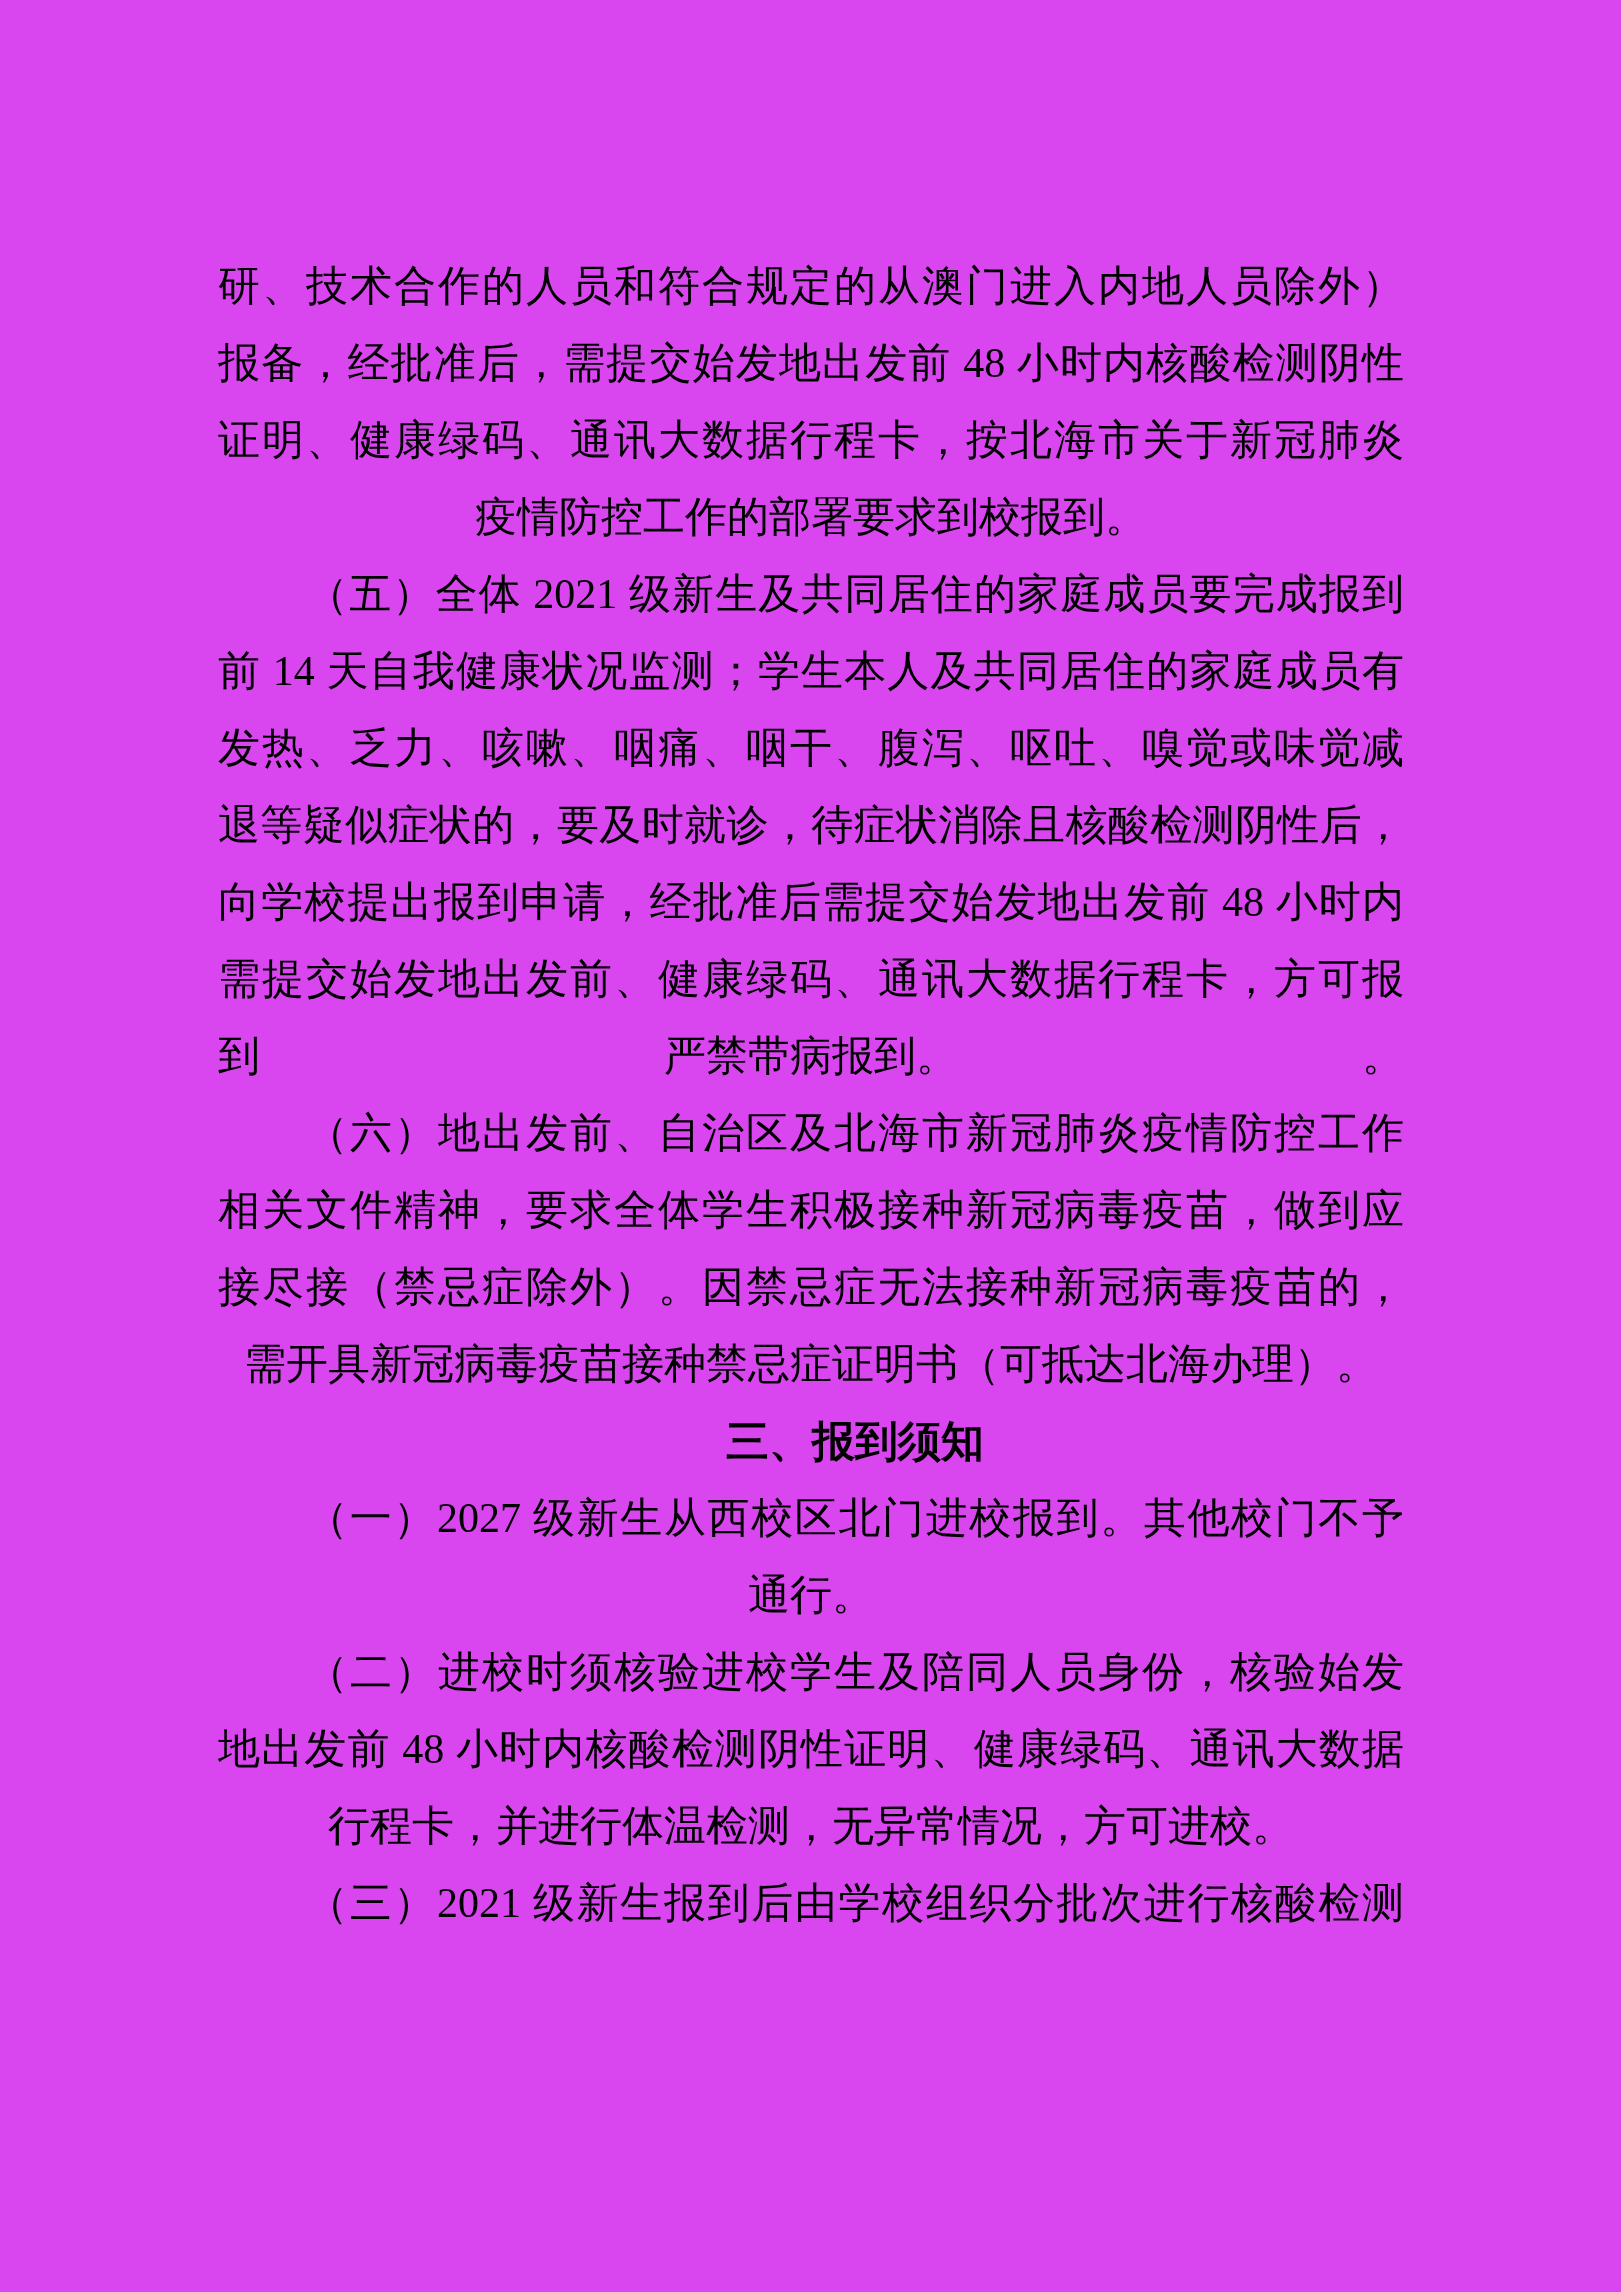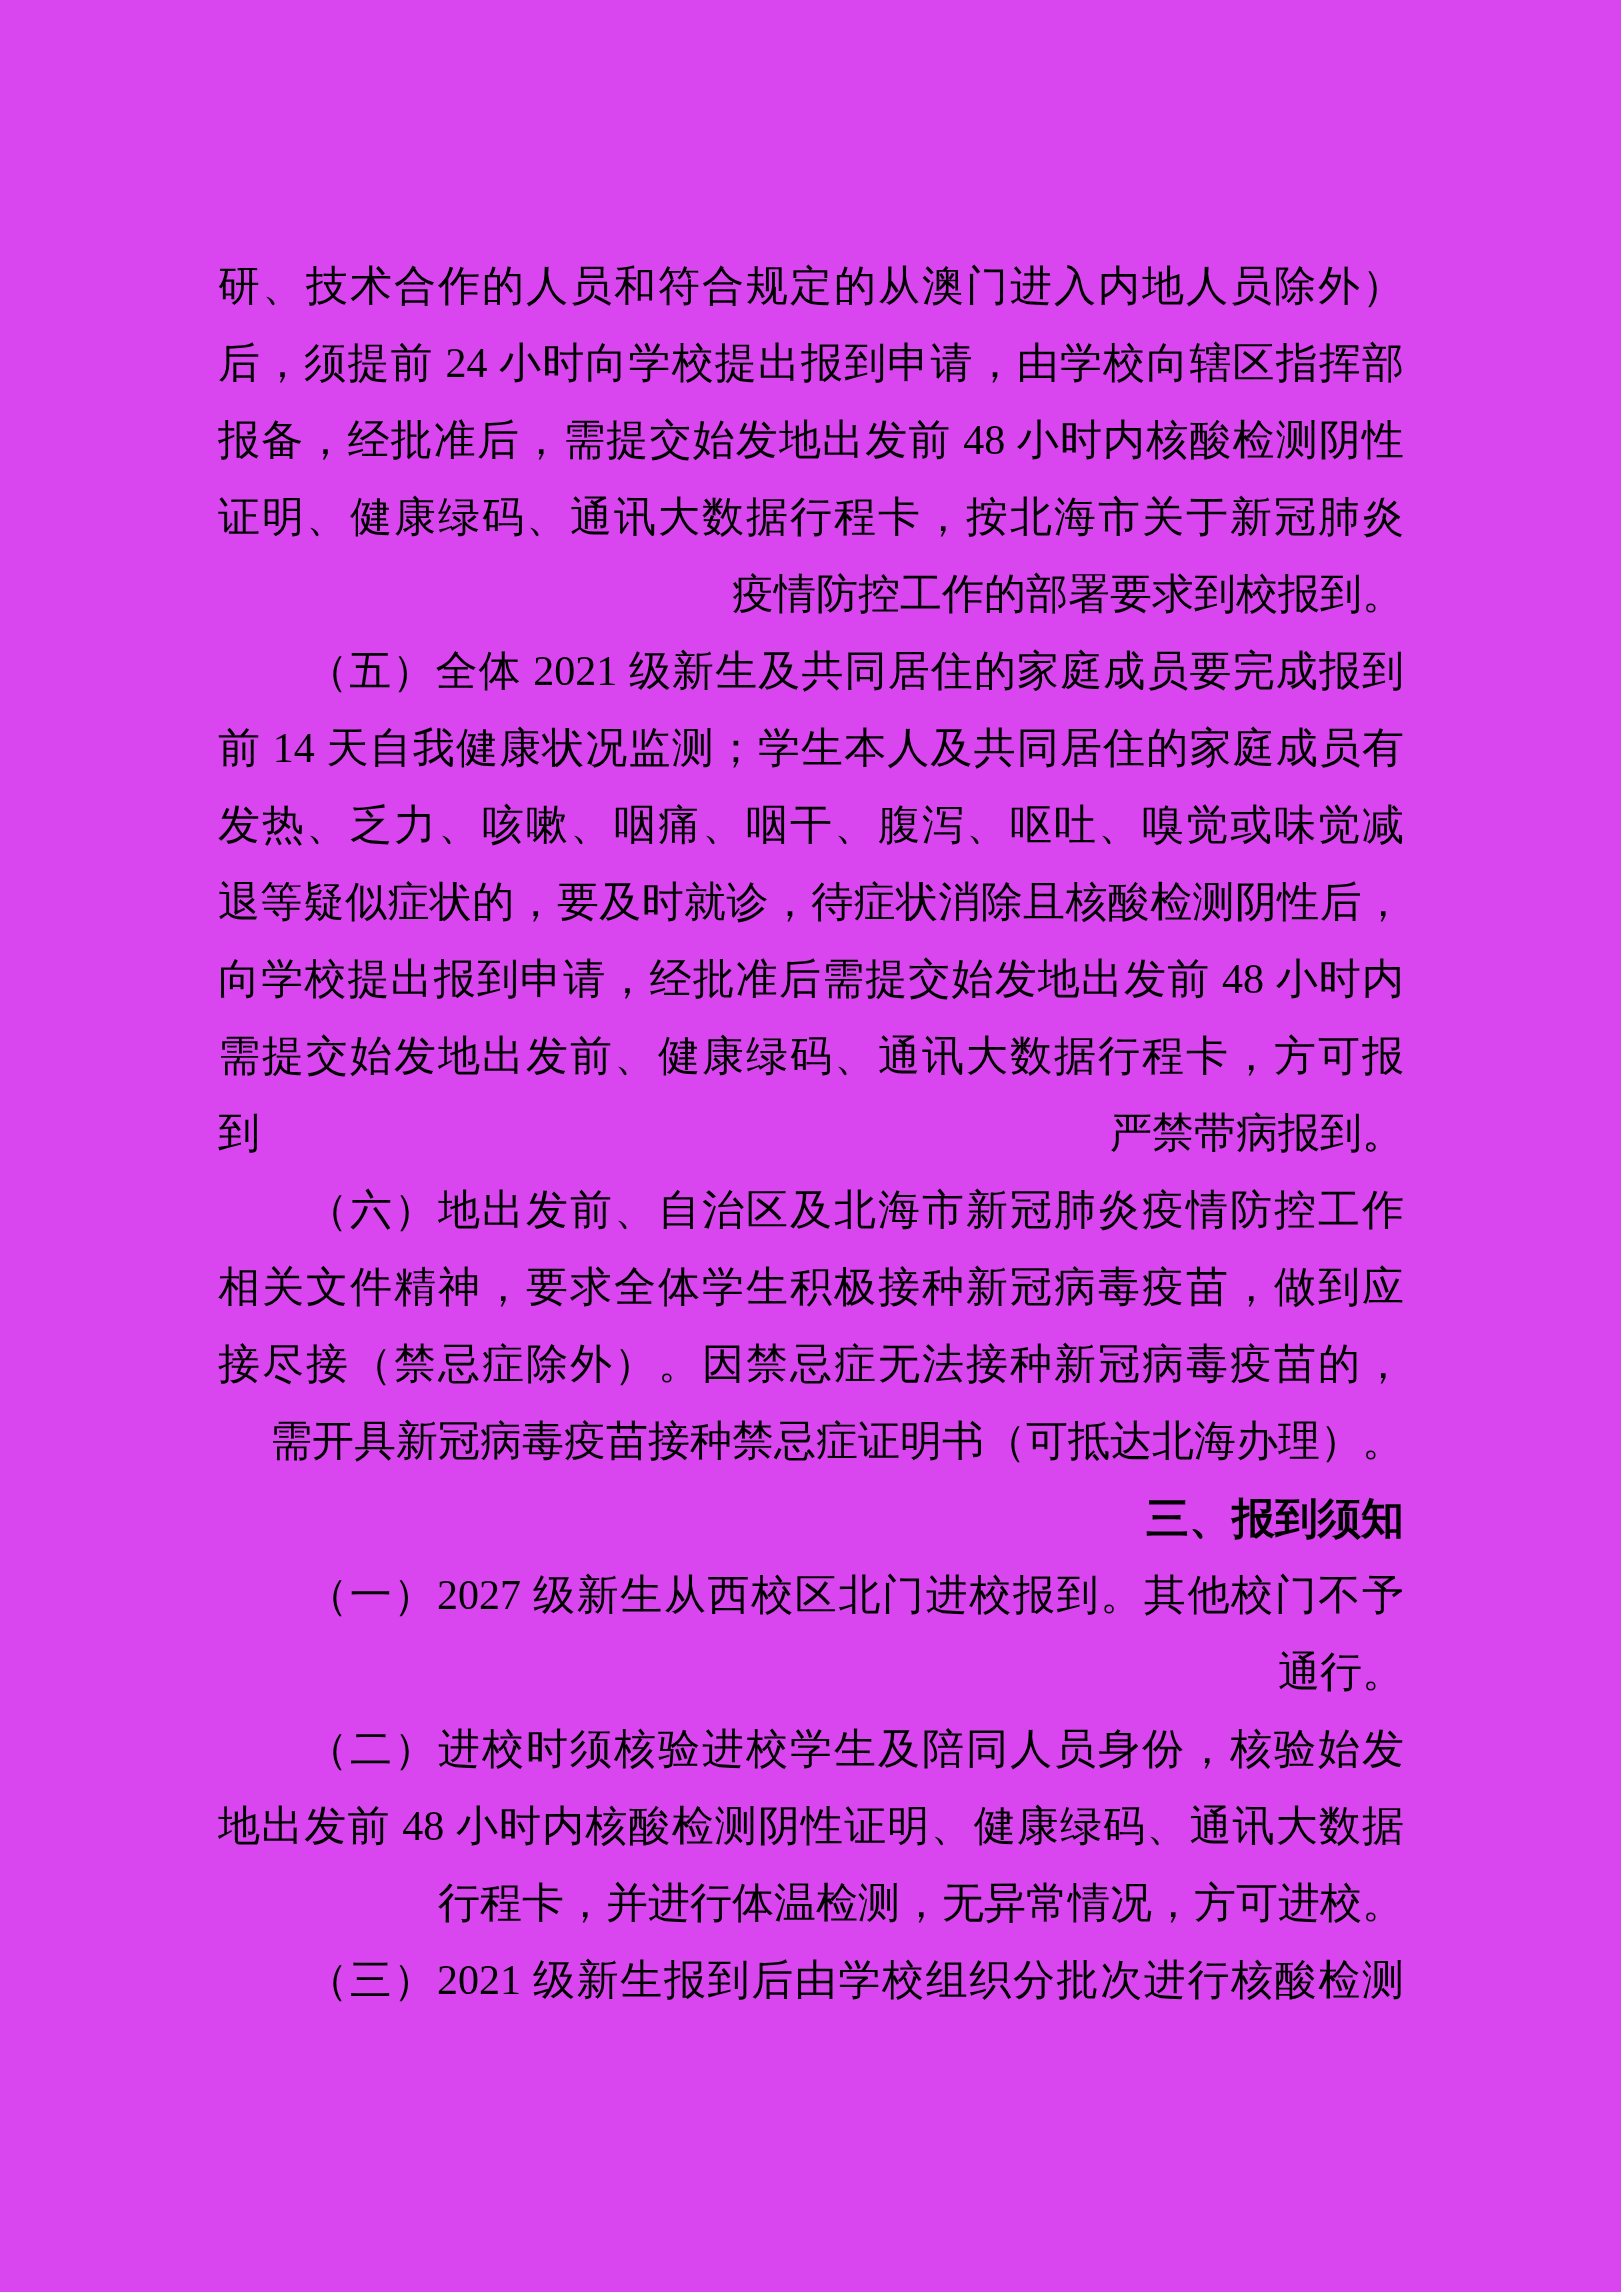--- a/index.html
+++ b/index.html
@@ -15,42 +15,41 @@
     left:218px;top:248px;width:1186px;
     color:#000000;
     font-family:"Liberation Serif","DejaVu Serif",serif;
     font-size:42px;
     letter-spacing:0;
   }
   .line{
     height:77px;
     line-height:77px;
     white-space:nowrap;
-    text-align:right;
+    text-align:center;
   }
   .j{
     white-space:normal;
     text-align:justify;
     text-align-last:justify;
     text-justify:inter-character;
   }
   .ind{ padding-left:88px; }
   .head{
     font-family:Liberation Sans, sans-serif;
     font-weight:700;
     font-size:43px;
   }
 </style>
 </head>
 <body>
 
 <div class="page">
   <div class="doc">
     <div class="line j">研、技术合作的人员和符合规定的从澳门进入内地人员除外）</div>
-    <div class="line j">后，须提前 24 小时向学校提出报到申请，由学校向辖区指挥部</div>
     <div class="line j">报备，经批准后，需提交始发地出发前 48 小时内核酸检测阴性</div>
     <div class="line j">证明、健康绿码、通讯大数据行程卡，按北海市关于新冠肺炎</div>
     <div class="line">疫情防控工作的部署要求到校报到。</div>
     <div class="line j ind">（五）全体 2021 级新生及共同居住的家庭成员要完成报到</div>
     <div class="line j">前 14 天自我健康状况监测；学生本人及共同居住的家庭成员有</div>
     <div class="line j">发热、乏力、咳嗽、咽痛、咽干、腹泻、呕吐、嗅觉或味觉减</div>
     <div class="line j">退等疑似症状的，要及时就诊，待症状消除且核酸检测阴性后，</div>
     <div class="line j">向学校提出报到申请，经批准后需提交始发地出发前 48 小时内</div>
     <div class="line j">需提交始发地出发前、健康绿码、通讯大数据行程卡，方可报到。</div>
     <div class="line">严禁带病报到。</div>

